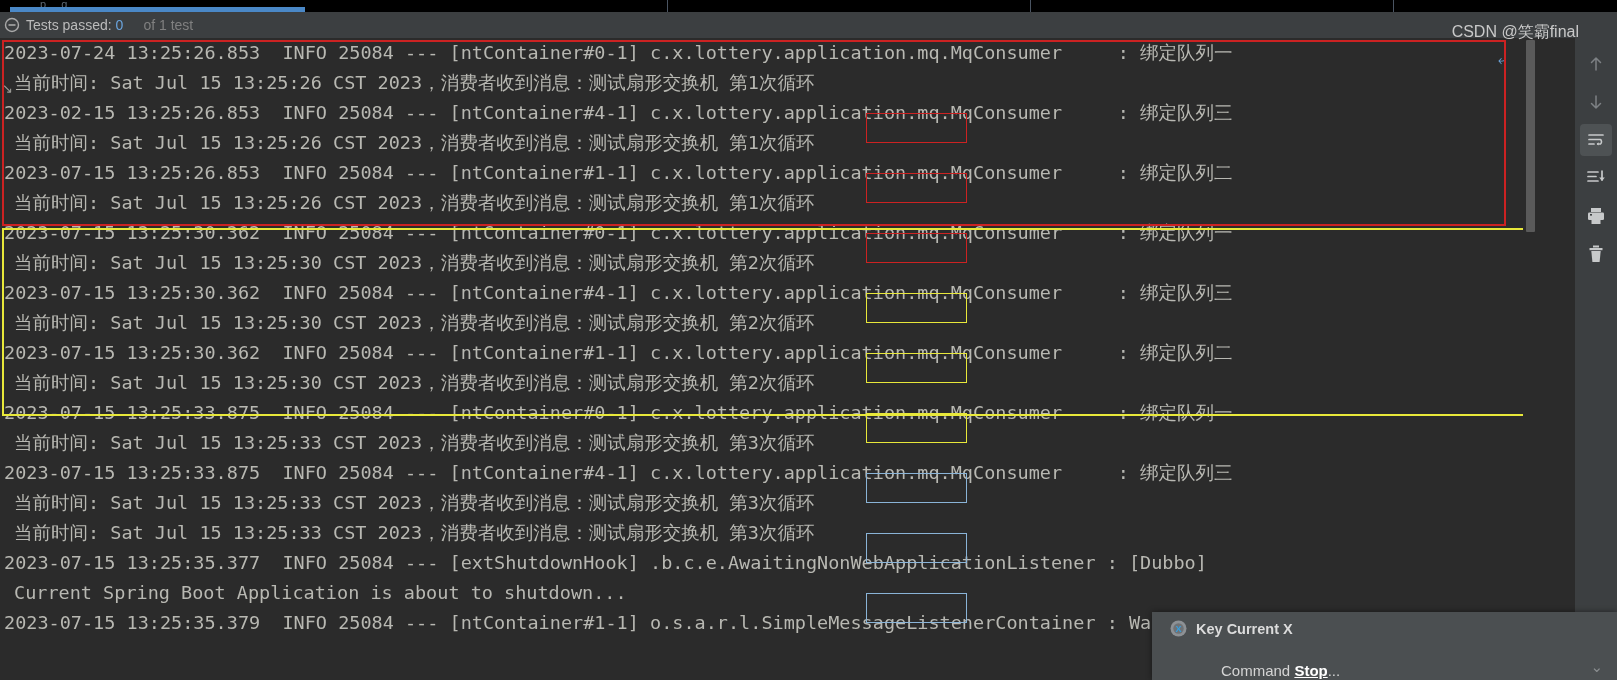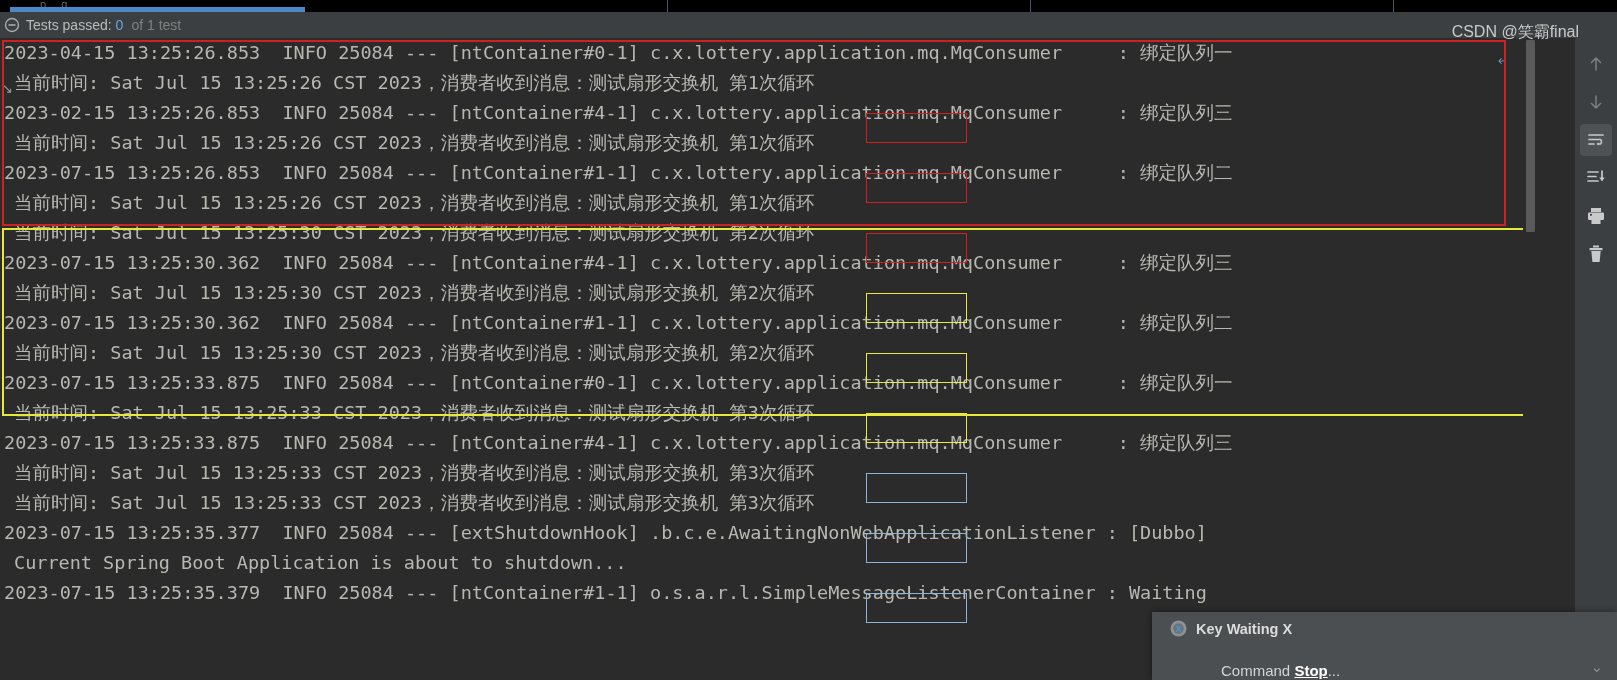--- a/index.html
+++ b/index.html
@@ -49,21 +49,21 @@
   }
   .testbar-inner {
     display: flex; align-items: center; height: 26px;
     padding-left: 4px;
     font-family: "Liberation Sans", sans-serif;
     font-size: 14px;
   }
   .test-icon { width: 16px; height: 16px; margin-right: 6px; flex: 0 0 auto; }
   .t-passed { color: #bbbbbb; }
   .t-count  { color: #6aa4dd; margin-left: 4px;}
-  .t-of     { color: #808080; margin-left: 8px;}
+  .t-of     { color: #808080; margin-left: 20px;}
 
   
   .console {
     position: absolute; left: 0; top: 38px;
     width: 1537px; height: 642px;
     background: #2b2b2b;
     overflow: hidden;
   }
   .lines {
     position: absolute; left: 0; top: 0;
@@ -199,26 +199,27 @@
         </svg>
       </span>
       <span class="t-passed">Tests passed:</span>
       <span class="t-count">0</span>
       <span class="t-of">of 1 test</span>
     </div>
   </div>
 
   <div class="console">
     <div class="lines" id="console-lines">
-        <div class="line">2023-04-15 13:25:26.853  INFO 25084 --- [ntContainer#0-1] c.x.lottery.application.mq.MqConsumer     : 绑定队列一</div>
+        <div class="line">2023-07-24 13:25:26.853  INFO 25084 --- [ntContainer#0-1] c.x.lottery.application.mq.MqConsumer     : 绑定队列一</div>
         <div class="line indent">当前时间: Sat Jul 15 13:25:26 CST 2023，消费者收到消息：测试扇形交换机 第1次循环</div>
         <div class="line">2023-02-15 13:25:26.853  INFO 25084 --- [ntContainer#4-1] c.x.lottery.application.mq.MqConsumer     : 绑定队列三</div>
         <div class="line indent">当前时间: Sat Jul 15 13:25:26 CST 2023，消费者收到消息：测试扇形交换机 第1次循环</div>
         <div class="line">2023-07-15 13:25:26.853  INFO 25084 --- [ntContainer#1-1] c.x.lottery.application.mq.MqConsumer     : 绑定队列二</div>
         <div class="line indent">当前时间: Sat Jul 15 13:25:26 CST 2023，消费者收到消息：测试扇形交换机 第1次循环</div>
+        <div class="line">2023-07-15 13:25:30.362  INFO 25084 --- [ntContainer#0-1] c.x.lottery.application.mq.MqConsumer     : 绑定队列一</div>
         <div class="line indent">当前时间: Sat Jul 15 13:25:30 CST 2023，消费者收到消息：测试扇形交换机 第2次循环</div>
         <div class="line">2023-07-15 13:25:30.362  INFO 25084 --- [ntContainer#4-1] c.x.lottery.application.mq.MqConsumer     : 绑定队列三</div>
         <div class="line indent">当前时间: Sat Jul 15 13:25:30 CST 2023，消费者收到消息：测试扇形交换机 第2次循环</div>
         <div class="line">2023-07-15 13:25:30.362  INFO 25084 --- [ntContainer#1-1] c.x.lottery.application.mq.MqConsumer     : 绑定队列二</div>
         <div class="line indent">当前时间: Sat Jul 15 13:25:30 CST 2023，消费者收到消息：测试扇形交换机 第2次循环</div>
         <div class="line">2023-07-15 13:25:33.875  INFO 25084 --- [ntContainer#0-1] c.x.lottery.application.mq.MqConsumer     : 绑定队列一</div>
         <div class="line indent">当前时间: Sat Jul 15 13:25:33 CST 2023，消费者收到消息：测试扇形交换机 第3次循环</div>
         <div class="line">2023-07-15 13:25:33.875  INFO 25084 --- [ntContainer#4-1] c.x.lottery.application.mq.MqConsumer     : 绑定队列三</div>
         <div class="line indent">当前时间: Sat Jul 15 13:25:33 CST 2023，消费者收到消息：测试扇形交换机 第3次循环</div>
         <div class="line indent">当前时间: Sat Jul 15 13:25:33 CST 2023，消费者收到消息：测试扇形交换机 第3次循环</div>
@@ -302,21 +303,21 @@
 
   <div class="kp">
     <div class="kp-row1">
       <span class="kp-icon">
         <svg width="17" height="17" viewBox="0 0 17 17">
           <circle cx="8.5" cy="8.5" r="8" fill="#8d9195"></circle>
           <circle cx="8.5" cy="8.5" r="5.2" fill="#6e7276"></circle>
           <text x="8.5" y="12.2" font-size="9" font-weight="bold" font-family="Liberation Sans, sans-serif" fill="#35a0e0" text-anchor="middle">X</text>
         </svg>
       </span>
-      <span class="kp-title">Key Waiting X</span>
+      <span class="kp-title">Key Current X</span>
     </div>
     <div class="kp-row2">
       <span>Command </span><b>Stop</b><span>...</span>
     </div>
     <div class="kp-chevron">⌄</div>
   </div>
 
 </div>
 
 </body></html>

